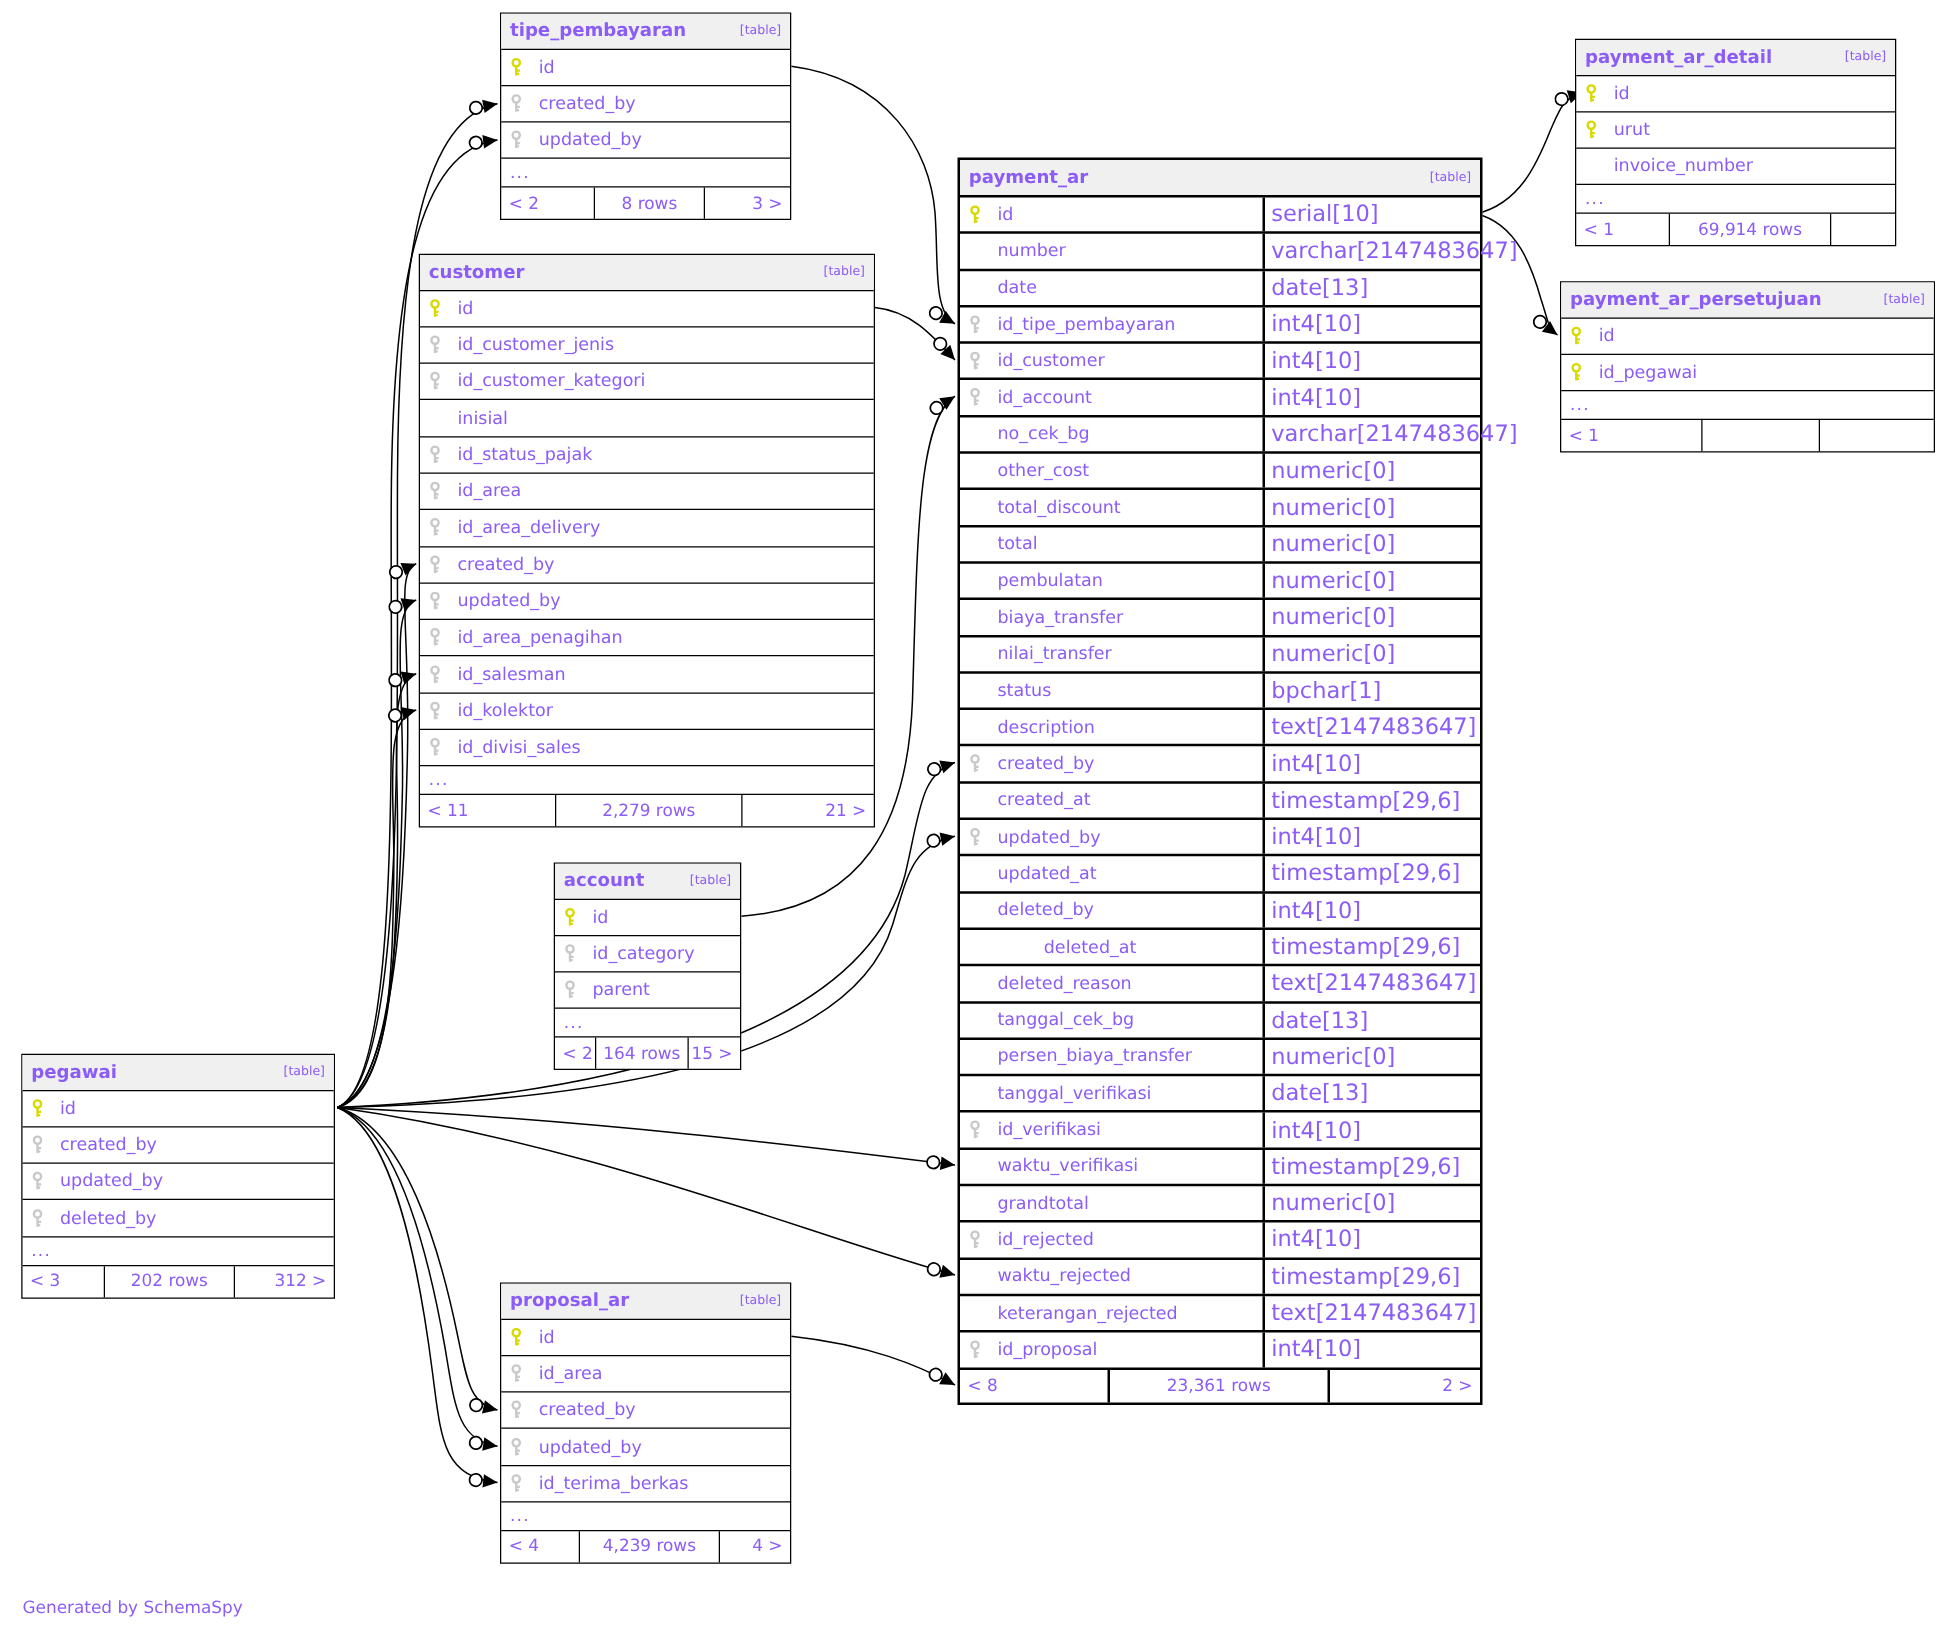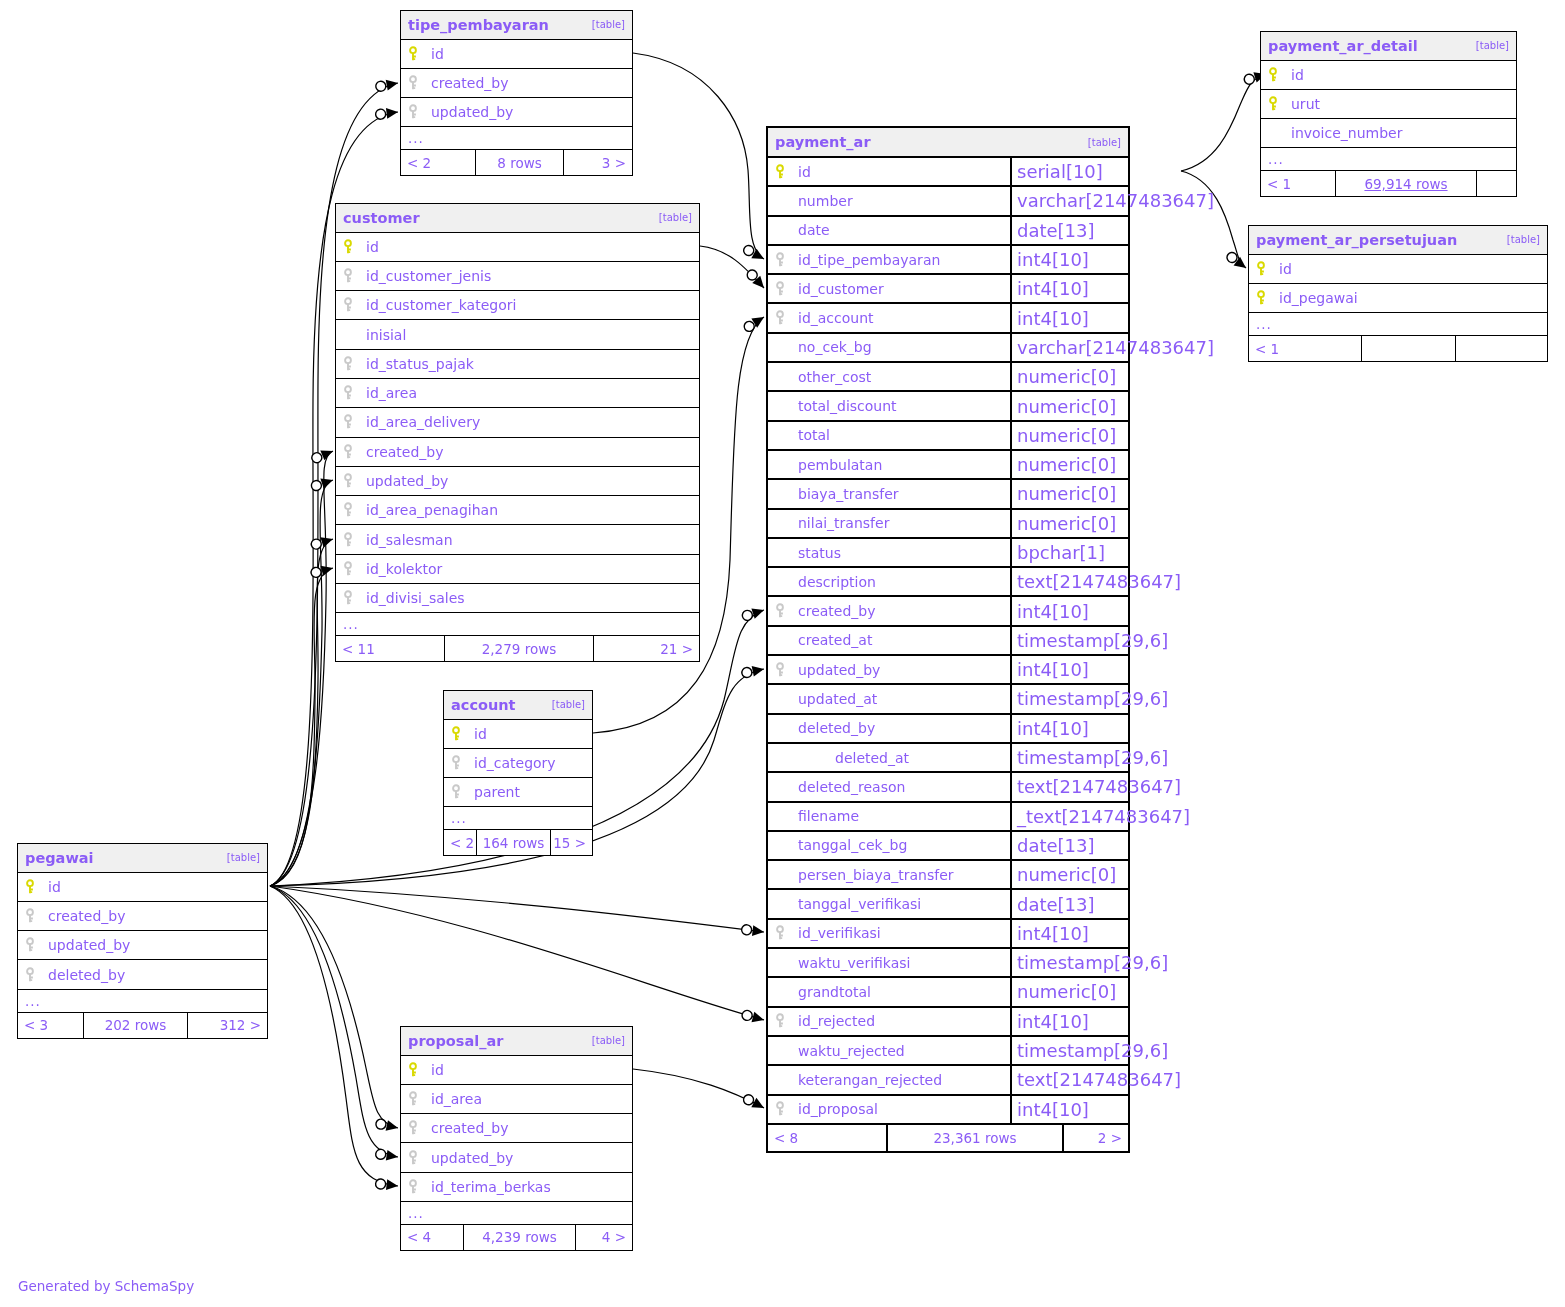--- a/index.html
+++ b/index.html
@@ -431,21 +431,21 @@
             <span class="cname">id_terima_berkas</span>
           </div>
         </div>
         <div class="tn-ellipsis">...</div>
         <div class="tn-footer">
           <div class="fcell f0" style="width: 62px;">&lt; 4</div>
           <div class="fcell f1" style="width: 113px;">4,239 rows</div>
           <div class="fcell f2">4 &gt;</div>
         </div>
       </div>
-      <div class="table-node emph" style="left: 766px; top: 126px; width: 364px;">
+      <div class="table-node emph" style="left: 766px; top: 126px; width: 420px;">
         <div class="tn-header">
           <span class="tn-title">payment_ar</span>
           <span class="tn-tag">[table]</span>
         </div>
         <div class="tn-row">
           <div class="tn-namecell" style="width: 244px;">
             <span class="kicon">
               <svg width="12" height="16" viewBox="0 0 12 16">
                 <circle cx="6" cy="4.2" r="2.9" fill="#fff" stroke="#d9d900" stroke-width="1.9"></circle>
                 <path d="M6 7.1 L6 14.3 M6 10.5 L8.9 10.5 M6 13.1 L8.2 13.1" stroke="#d9d900" stroke-width="1.9" fill="none"></path>
@@ -619,27 +619,20 @@
             <span class="cname">deleted_at</span>
           </div>
           <div class="tn-type">timestamp[29,6]</div>
         </div>
         <div class="tn-row">
           <div class="tn-namecell" style="width: 244px;">
             <span class="kicon"></span>
             <span class="cname">deleted_reason</span>
           </div>
           <div class="tn-type">text[2147483647]</div>
-        </div>
-        <div class="tn-row">
-          <div class="tn-namecell" style="width: 244px;">
-            <span class="kicon"></span>
-            <span class="cname">filename</span>
-          </div>
-          <div class="tn-type">_text[2147483647]</div>
         </div>
         <div class="tn-row">
           <div class="tn-namecell" style="width: 244px;">
             <span class="kicon"></span>
             <span class="cname">tanggal_cek_bg</span>
           </div>
           <div class="tn-type">date[13]</div>
         </div>
         <div class="tn-row">
           <div class="tn-namecell" style="width: 244px;">
@@ -754,21 +747,21 @@
         </div>
         <div class="tn-row">
           <div class="tn-namecell">
             <span class="kicon"></span>
             <span class="cname">invoice_number</span>
           </div>
         </div>
         <div class="tn-ellipsis">...</div>
         <div class="tn-footer">
           <div class="fcell f0" style="width: 74px;">&lt; 1</div>
-          <div class="fcell f1" style="width: 142px; text-decoration: underline;">69,914 rows</div>
+          <div class="fcell f1" style="width: 130px;">69,914 rows</div>
           <div class="fcell f2"></div>
         </div>
       </div>
       <div class="table-node" style="left: 1248px; top: 225px; width: 300px;">
         <div class="tn-header">
           <span class="tn-title">payment_ar_persetujuan</span>
           <span class="tn-tag">[table]</span>
         </div>
         <div class="tn-row">
           <div class="tn-namecell">

